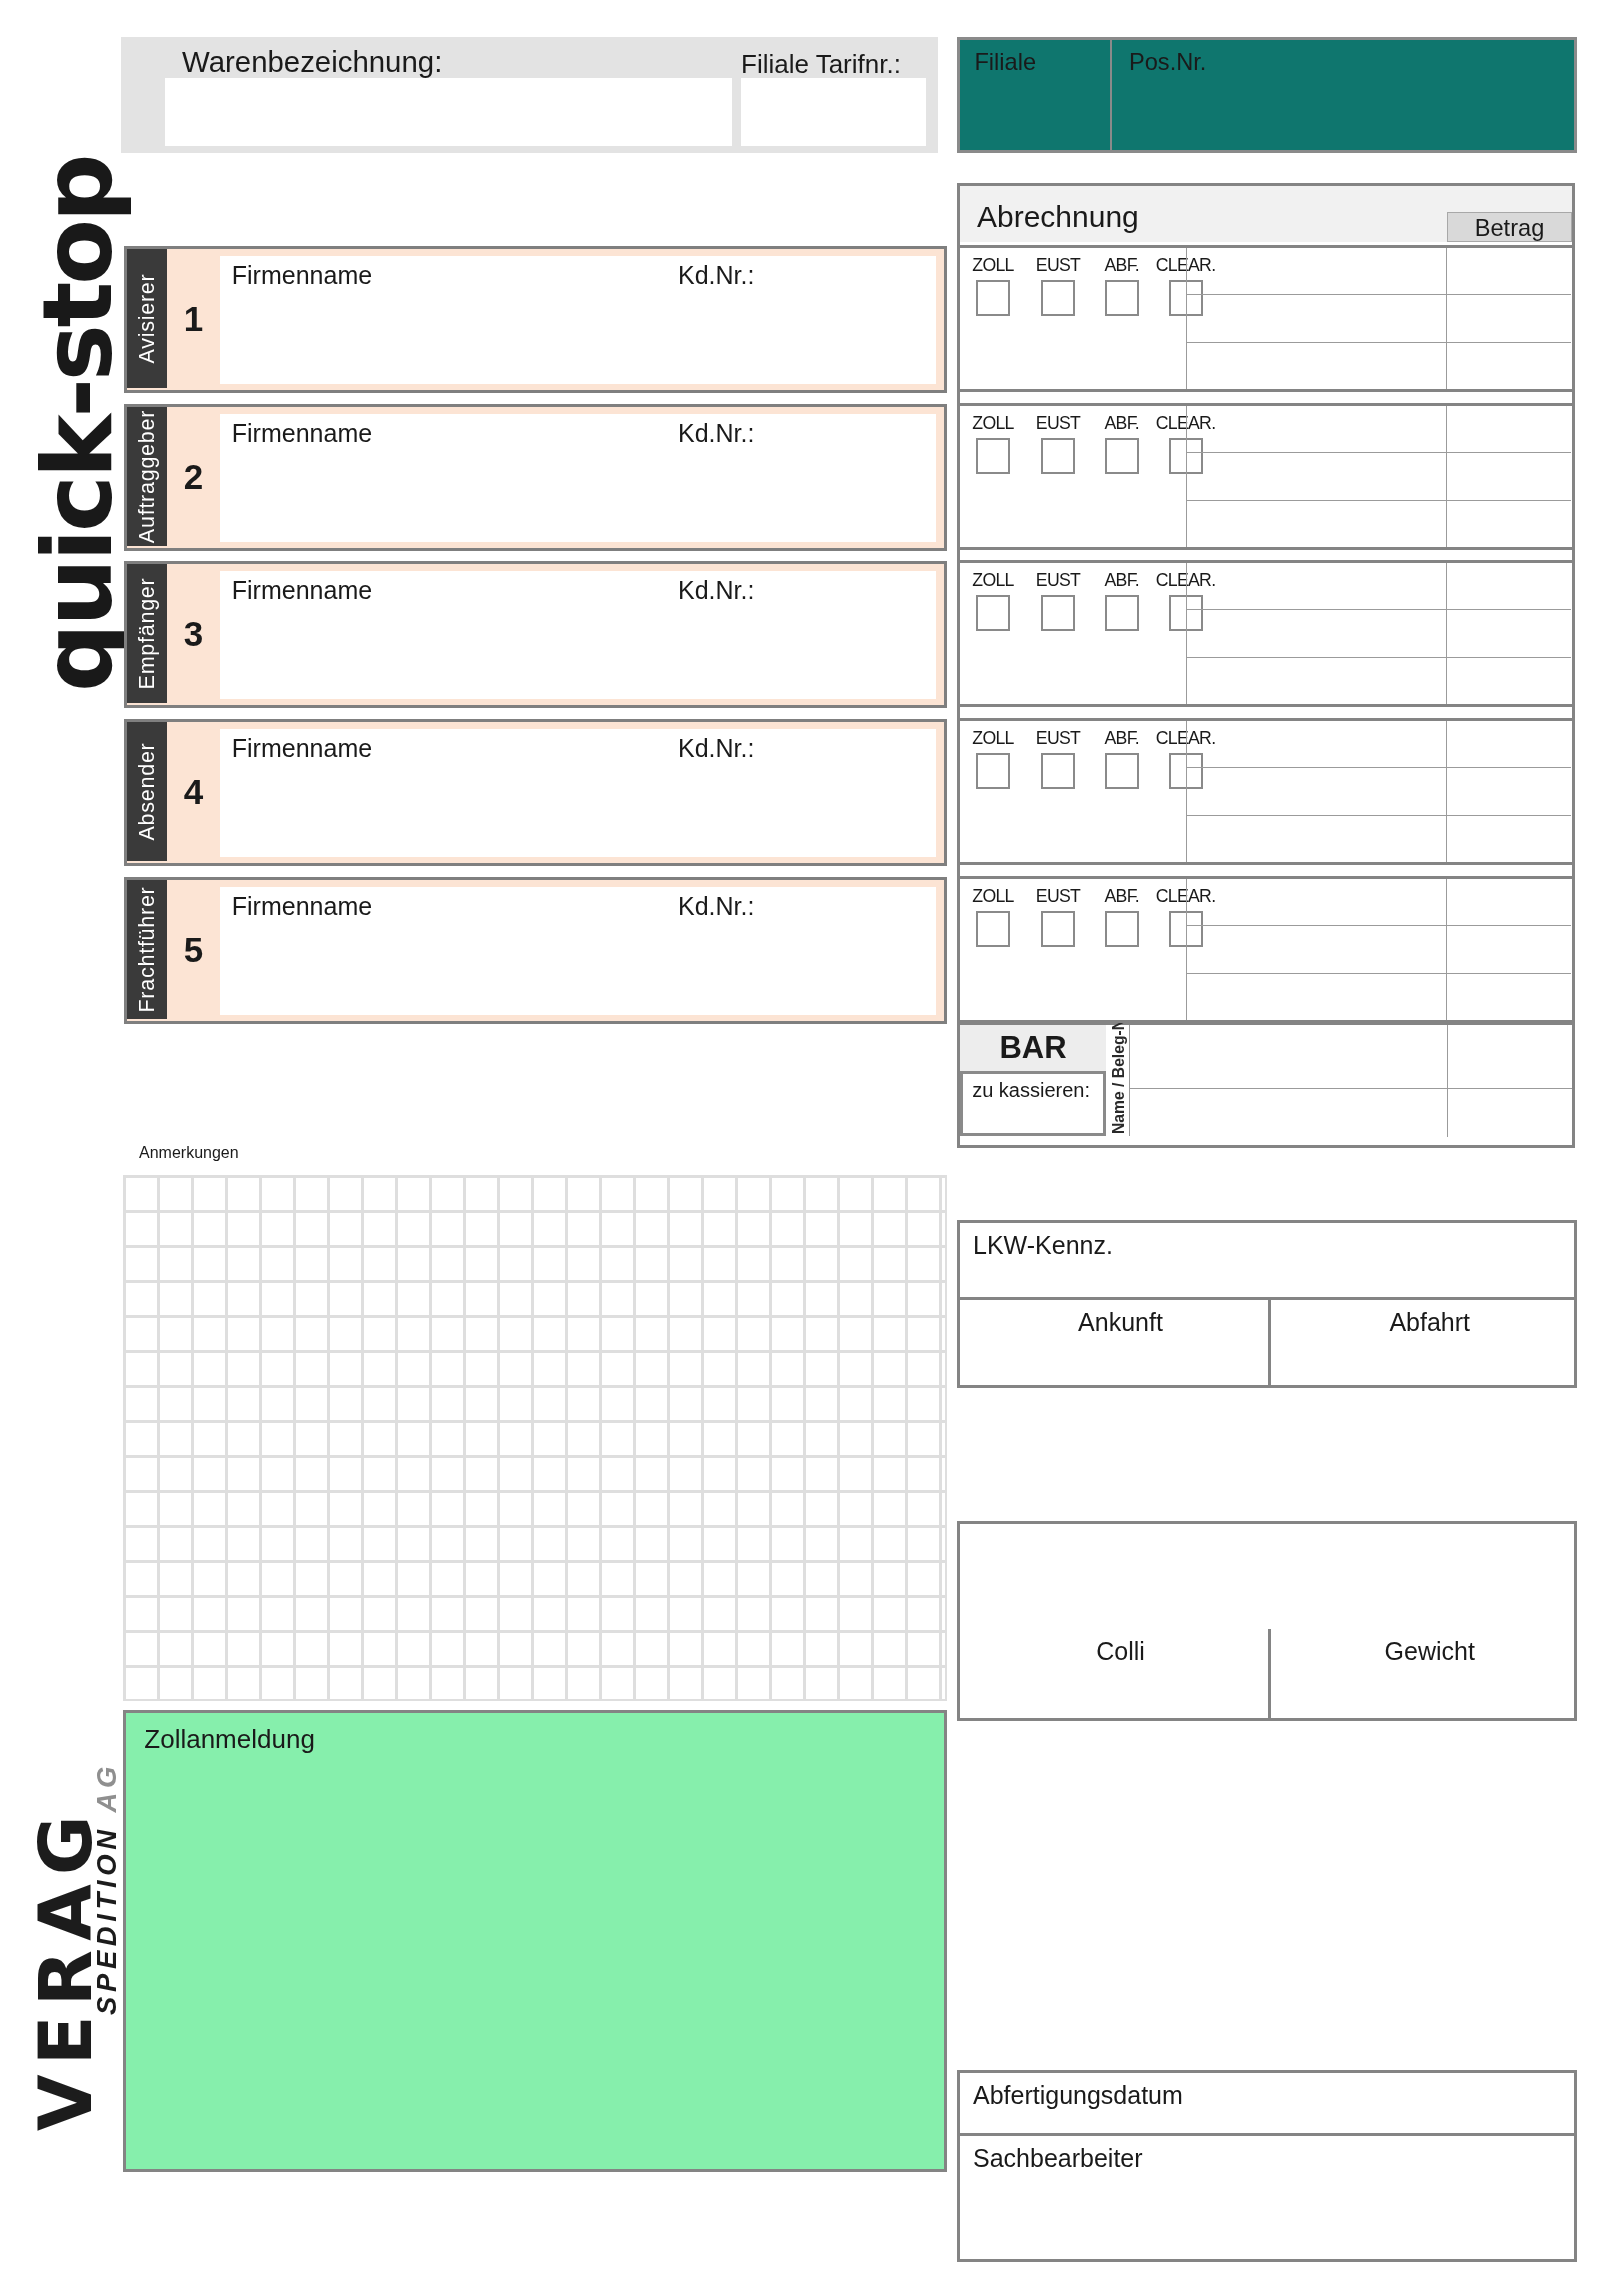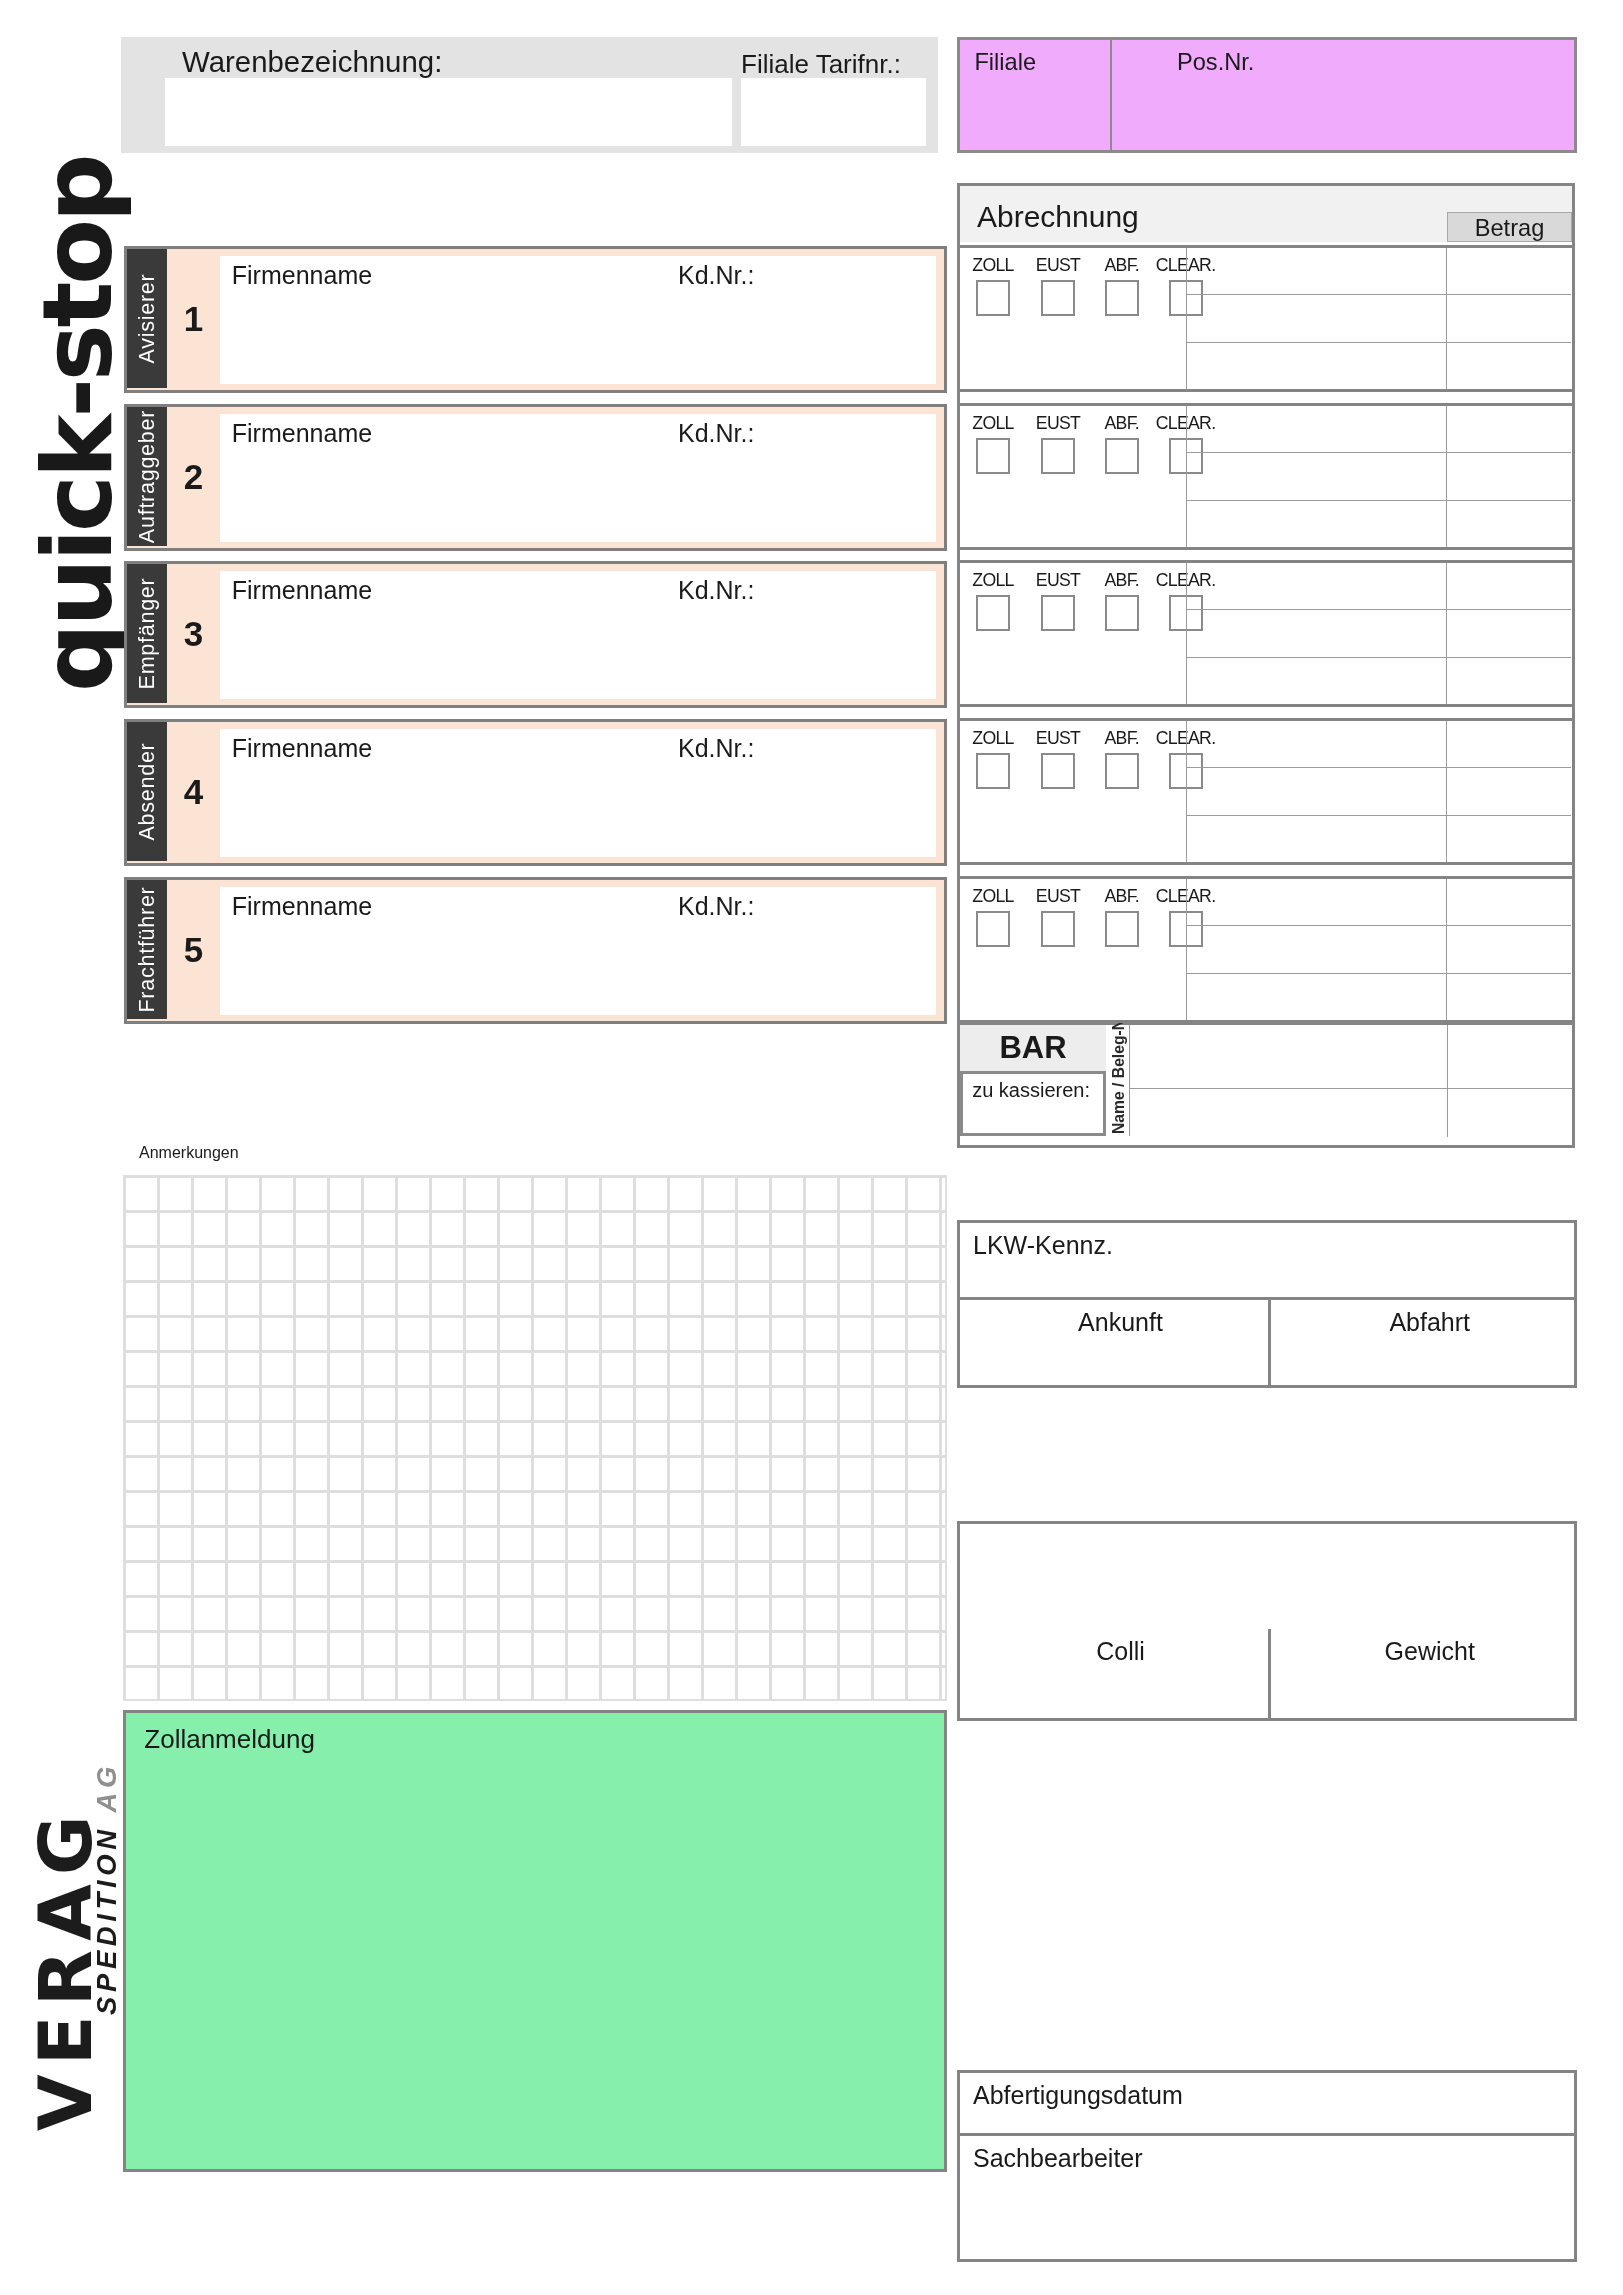--- a/index.html
+++ b/index.html
@@ -19,21 +19,21 @@
   .logo-spedition .ag { color:#8f8f8f; margin-left:13px; }
 
   
   .top-header { position:absolute; left:121px; top:37px; width:817px; height:116px; background:#e3e3e3; }
   .abfert-label { position:absolute; left:61px; top:7.9px; font-size:29.4px; }
   .anzahl-label { position:absolute; left:620px; top:11.8px; font-size:26px; }
   .input-abfert { position:absolute; left:44px; top:41px; width:567px; height:68px; background:#ffffff; }
   .input-anzahl { position:absolute; left:620px; top:41px; width:185px; height:68px; background:#ffffff; }
 
   .filiale-box { position:absolute; left:957px; top:37px; width:620px; height:116px;
-      border:3.3px solid #8a8a8a; background:#f0abfc; display:flex; box-sizing:border-box;gap:48px; }
+      border:3.3px solid #8a8a8a; background:#0f766e; display:flex; box-sizing:border-box; }
   .filiale-cell { width:152px; border-right:2.6px solid #8a8a8a; padding:9.2px 0 0 14.4px; font-size:23.6px; box-sizing:border-box; }
   .posnr-cell { flex:1; padding:9.2px 0 0 17px; font-size:23.6px; }
 
   
   .ab-box { position:absolute; left:957px; top:183px; width:620px; height:959px;
       border:3.9px solid #848484; background:#ffffff; box-sizing:content-box; }
   .ab-box, .ab-body { width:612px; }
   .ab-body { position:absolute; left:0; top:0; height:951px; }
   .ab-header { position:absolute; left:0; top:0; width:100%; height:56px; background:#f1f1f1; }
   .ab-title { position:absolute; left:17px; top:14.4px; font-size:30px; }

